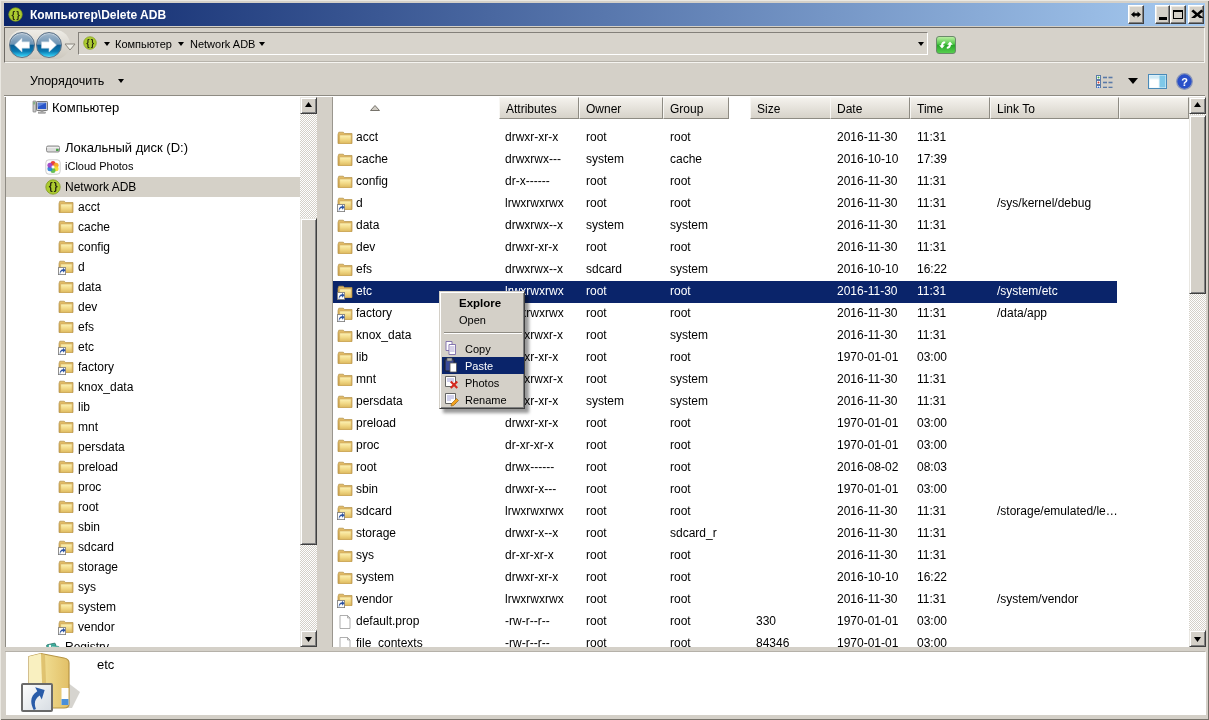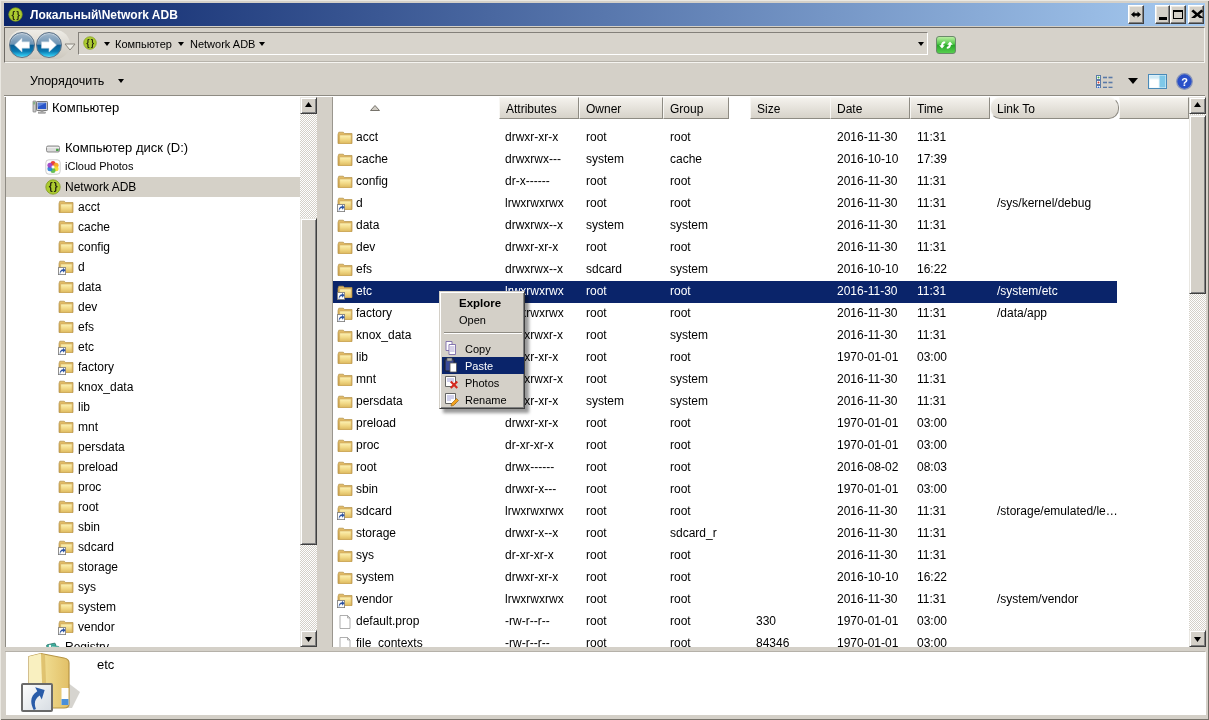--- a/index.html
+++ b/index.html
@@ -134,21 +134,21 @@
  <rect x="6" y="7" width="8" height="6" rx="1" fill="#7fd4c8" stroke="#2a8a7c" stroke-width="0.7" transform="rotate(8 10 10)"></rect>
  <circle cx="5" cy="7" r="1.2" fill="#fff"></circle>
 </symbol>
 </defs>
     </svg>
 
 <div id="title" class="abs">
 <svg class="abs" style="left:4px;top:4px" width="15" height="15">
         <use href="#adb16"></use>
       </svg>
-<div class="cap">Локальный\Network ADB</div>
+<div class="cap">Компьютер\Delete ADB</div>
 </div>
 <div class="capbtn" style="left:1128px;top:5px;width:16px;height:19px;">
       <svg width="13" height="12" style="position:absolute;left:0px;top:0px">
         <path d="M2 8.5 L5.5 5.5 L5.5 7.3 L8.5 7.3 L8.5 5.5 L12 8.5 L8.5 11.5 L8.5 9.7 L5.5 9.7 L5.5 11.5 Z" fill="#000"></path>
       </svg>
     </div>
 <div class="capbtn" style="left:1155px;top:5px;width:15px;height:19px;">
       <div class="abs" style="left:3px;top:11px;width:8px;height:3px;background:#000"></div>
     </div>
 <div class="capbtn" style="left:1170px;top:5px;width:16px;height:19px;">
@@ -230,21 +230,21 @@
 <div class="trow" style="left:0;top:0px;width:294px;font-size:13px;">
         <svg style="position:absolute;left:26px;top:2px" width="16" height="16">
           <use href="#pc16"></use>
         </svg>
         <div class="lbl" style="left:46px">Компьютер</div>
       </div>
 <div class="trow" style="left:0;top:40px;width:294px;font-size:13px;">
         <svg style="position:absolute;left:39px;top:2px" width="16" height="16">
           <use href="#hdd16"></use>
         </svg>
-        <div class="lbl" style="left:59px">Компьютер диск (D:)</div>
+        <div class="lbl" style="left:59px">Локальный диск (D:)</div>
       </div>
 <div class="trow" style="left:0;top:60px;width:294px;font-size:11px;text-decoration:underline;">
         <svg style="position:absolute;left:39px;top:2px" width="16" height="16">
           <use href="#icloud16"></use>
         </svg>
         <div class="lbl" style="left:59px">iCloud Photos</div>
       </div>
 <div class="trow" style="left:0;top:80px;width:294px;background:#d5d1c8;font-size:12px;">
         <svg style="position:absolute;left:39px;top:2px" width="16" height="16">
           <use href="#adb16"></use>
@@ -415,21 +415,21 @@
       </div>
 <div class="hcell" style="left:417px;width:100px;padding-left:17px;">
         <span>Size</span>
       </div>
 <div class="hcell" style="left:497px;width:80px;">
         <span>Date</span>
       </div>
 <div class="hcell" style="left:577px;width:80px;">
         <span>Time</span>
       </div>
-<div class="hcell" style="left:657px;width:129px;border-radius:10px;">
+<div class="hcell" style="left:657px;width:129px;">
         <span>Link To</span>
       </div>
 <div class="hcell" style="left:786px;width:70px;">
         <span></span>
       </div>
 <svg class="abs" style="left:36px;top:7px" width="12" height="8">
         <path d="M6 1.5 L10.5 6.5 L1.5 6.5 Z" fill="#d0ccc4" stroke="#76736b" stroke-width="1"></path>
       </svg>
 <div class="lrow" style="left:0;top:30px;width:784px;">
         <svg style="position:absolute;left:4px;top:3px" width="16" height="16">

